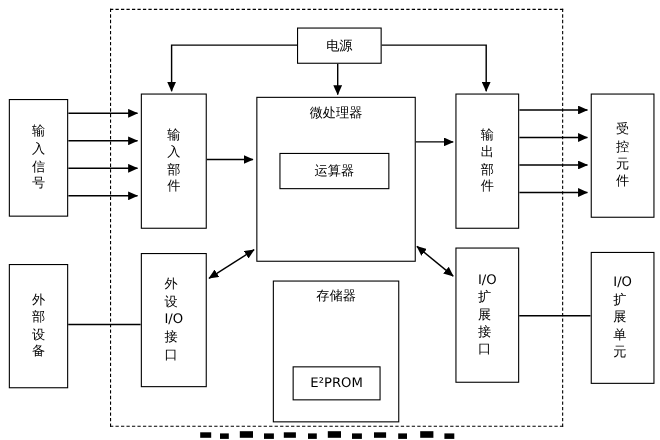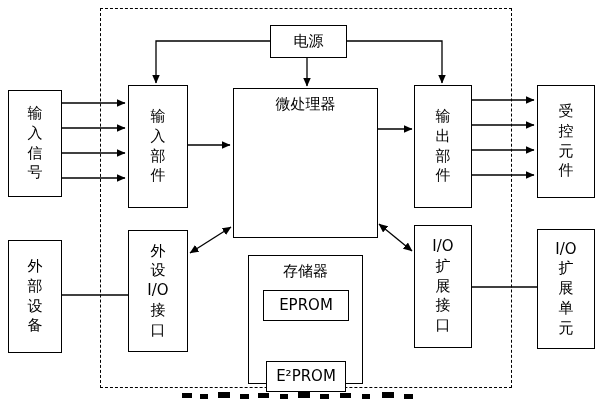--- a/index.html
+++ b/index.html
@@ -17,26 +17,26 @@
   .dashed-border {
     position: absolute;
     border: 1px dashed #000;
     background: transparent;
   }
   .box {
     position: absolute;
     border: 1px solid #000;
     background: #ffffff;
     color: #000;
-    font-size: 15px;
+    font-size: 12px;
     line-height: 1.32;
     display: flex;
     align-items: center;
     justify-content: center;
-    text-align: center;
+    text-align: left;
     white-space: pre-line;
   }
   .container-box {
     align-items: flex-start;
     padding-top: 6px;
   }
   svg.wires {
     position: absolute;
     left: 0; top: 0;
     pointer-events: none;
@@ -114,38 +114,38 @@
 
   <div class="box" style="left:270px; top:25px; width:75px; height:31px;">电源</div>
 
   <div class="box" style="left:128px; top:85px; width:58px; height:121px;">输
 入
 部
 件</div>
 
   <div class="box container-box" style="left:233px; top:88px; width:143px; height:142px;">微处理器</div>
 
+  <div class="box" style="left:254px; top:139px; width:98px; height:31px;">运算器</div>
 
 
   <div class="box" style="left:414px; top:85px; width:56px; height:121px;">输
 出
 部
 件</div>
 
   <div class="box" style="left:128px; top:230px; width:58px; height:120px;">外
 设
 I/O
 接
 口</div>
 
   <div class="box container-box" style="left:248px; top:255px; width:113px; height:121px;">存储器</div>
 
-  <div class="box" style="left:263px; top:290px; width:84px; height:29px;">EPROM</div>
 
-  <div class="box" style="left:266px; top:333px; width:78px; height:29px;margin-top:28px;">E²PROM</div>
+  <div class="box" style="left:266px; top:333px; width:78px; height:29px;">E²PROM</div>
 
   <div class="box" style="left:414px; top:225px; width:56px; height:121px;">I/O
 扩
 展
 接
 口</div>
 
   <div class="box" style="left:537px; top:85px; width:56px; height:111px;">受
 控
 元

